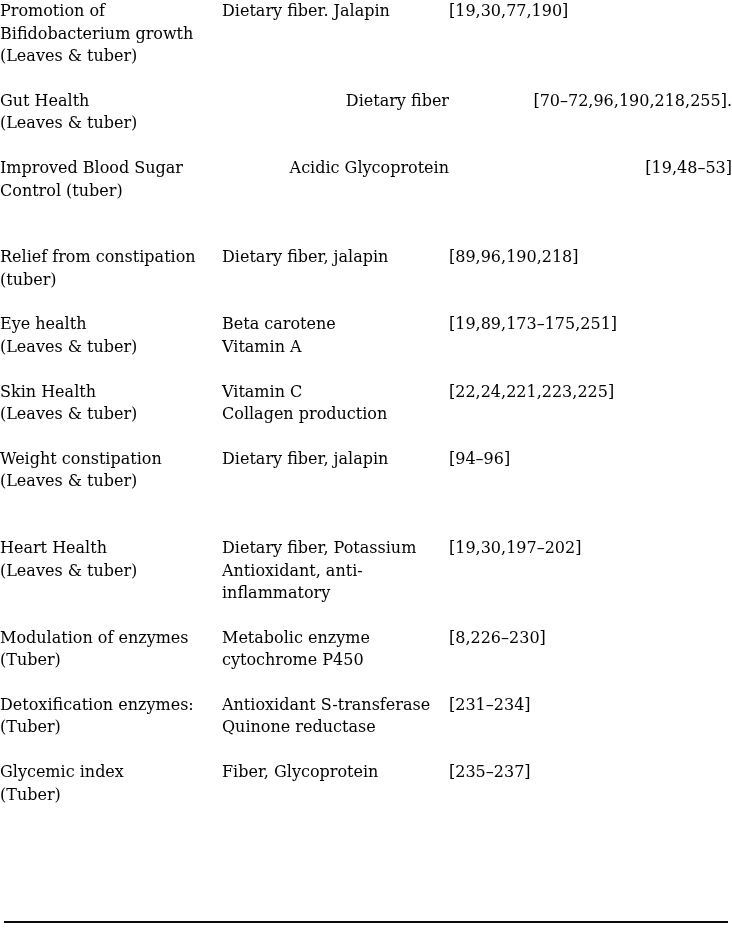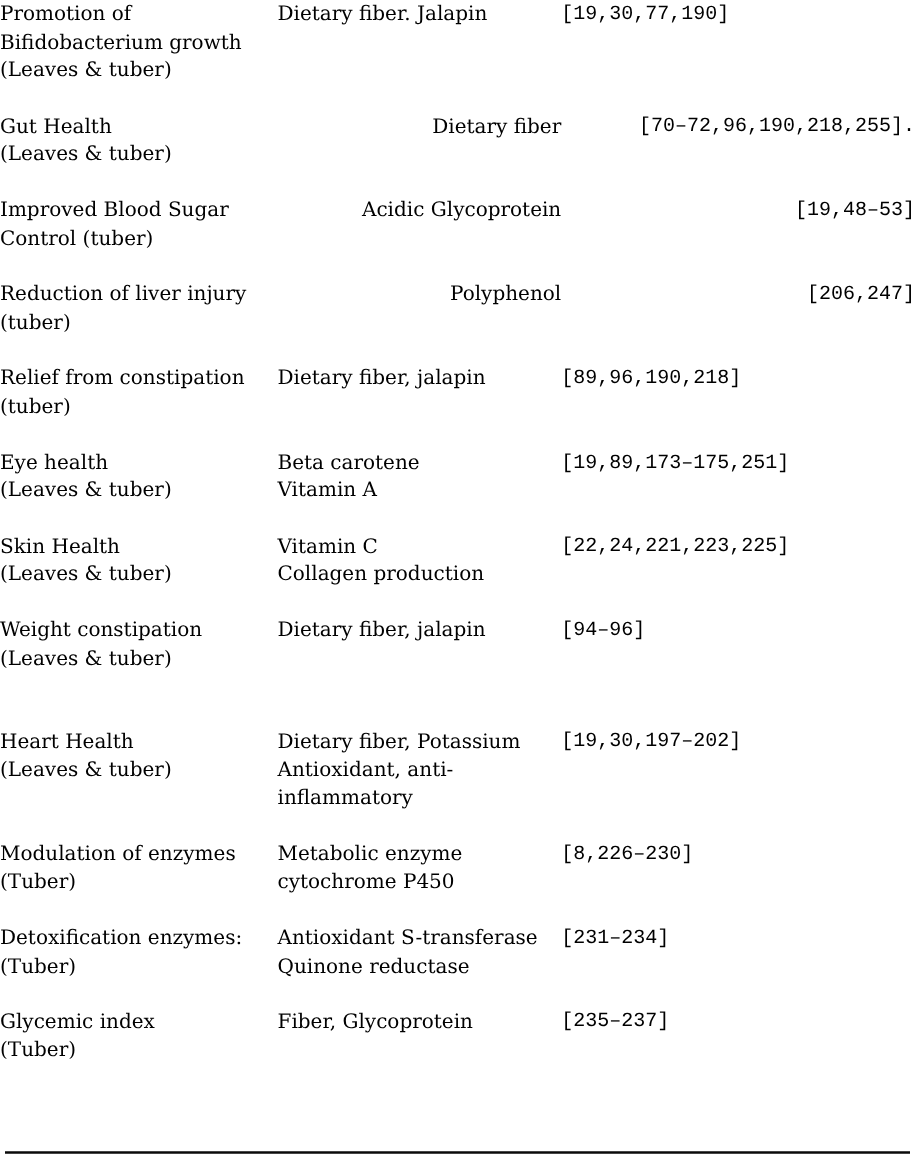--- a/index.html
+++ b/index.html
@@ -41,21 +41,21 @@
     border: 0;
   }
 
   
   col.c1 { width: 222px; }
   col.c2 { width: 227px; }
   col.c3 { width: 283px; }
 
   td.col1 { padding-left: 14px; padding-right: 8px; }
   td.col2 { padding-left: 0px;  padding-right: 8px; }
-  td.col3 { padding-left: 0px;  padding-right: 4px; font-family: Liberation Mono, monospace; }
+  td.col3 { padding-left: 0px;  padding-right: 4px; }
 
   
   tr.data-row > td { padding-top: 0; }
 
   .cell-lines { display: block; }
   .line { display: block; white-space: pre; }
 
   
   .off-0 { padding-top: 0px; }
   .off-half { padding-top: 11px; text-align: right; }
@@ -141,38 +141,20 @@
           </td>
           <td class="col3 off-half">
             <span class="cell-lines">
               <span class="line">[19,48–53]</span>
             </span>
           </td>
         </tr>
         <tr class="gap-row">
           <td colspan="3"></td>
         </tr>
-        <tr class="data-row">
-          <td class="col1 off-0">
-            <span class="cell-lines">
-              <span class="line">Reduction of liver injury</span>
-              <span class="line">(tuber)</span>
-            </span>
-          </td>
-          <td class="col2 off-half">
-            <span class="cell-lines">
-              <span class="line">Polyphenol</span>
-            </span>
-          </td>
-          <td class="col3 off-half">
-            <span class="cell-lines">
-              <span class="line">[206,247]</span>
-            </span>
-          </td>
-        </tr>
         <tr class="gap-row">
           <td colspan="3"></td>
         </tr>
         <tr class="data-row">
           <td class="col1 off-0">
             <span class="cell-lines">
               <span class="line">Relief from constipation</span>
               <span class="line">(tuber)</span>
             </span>
           </td>

